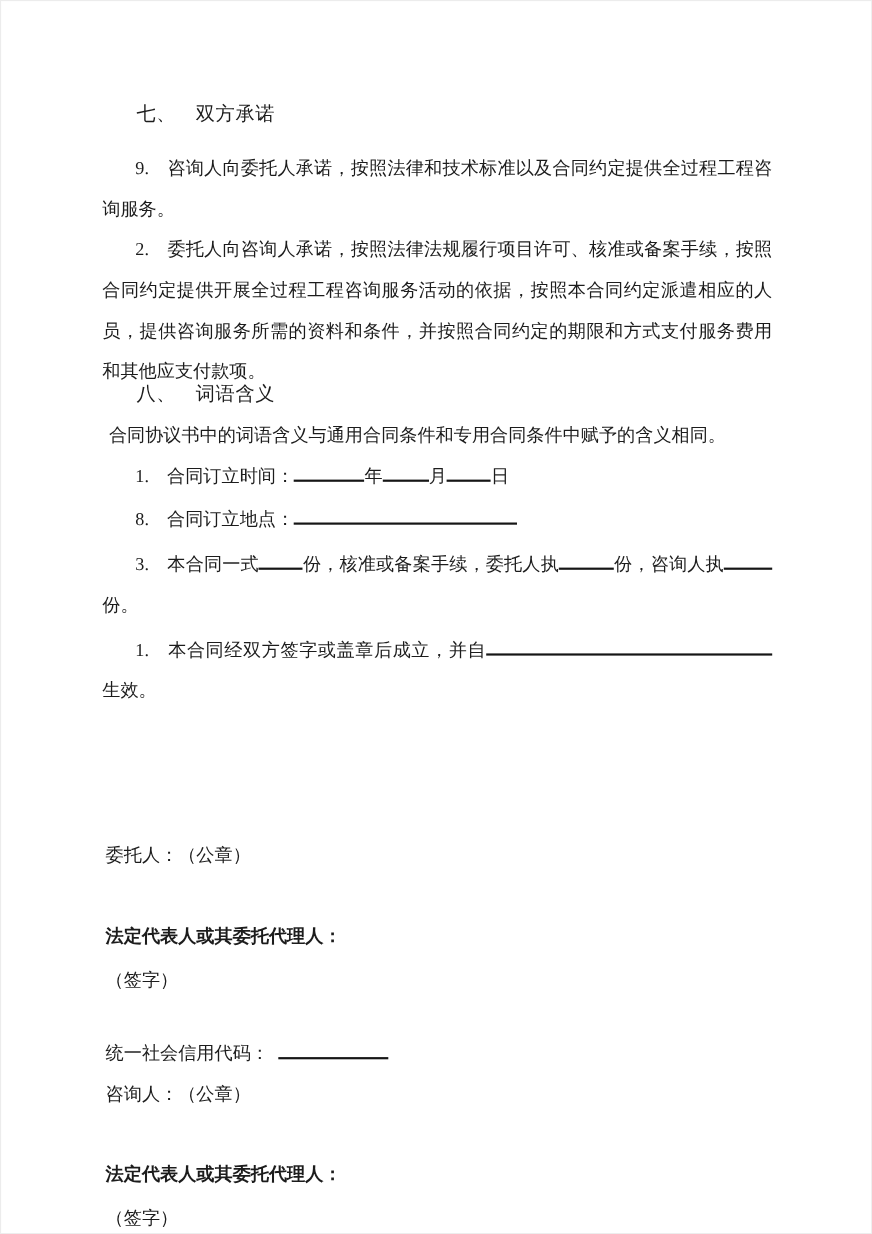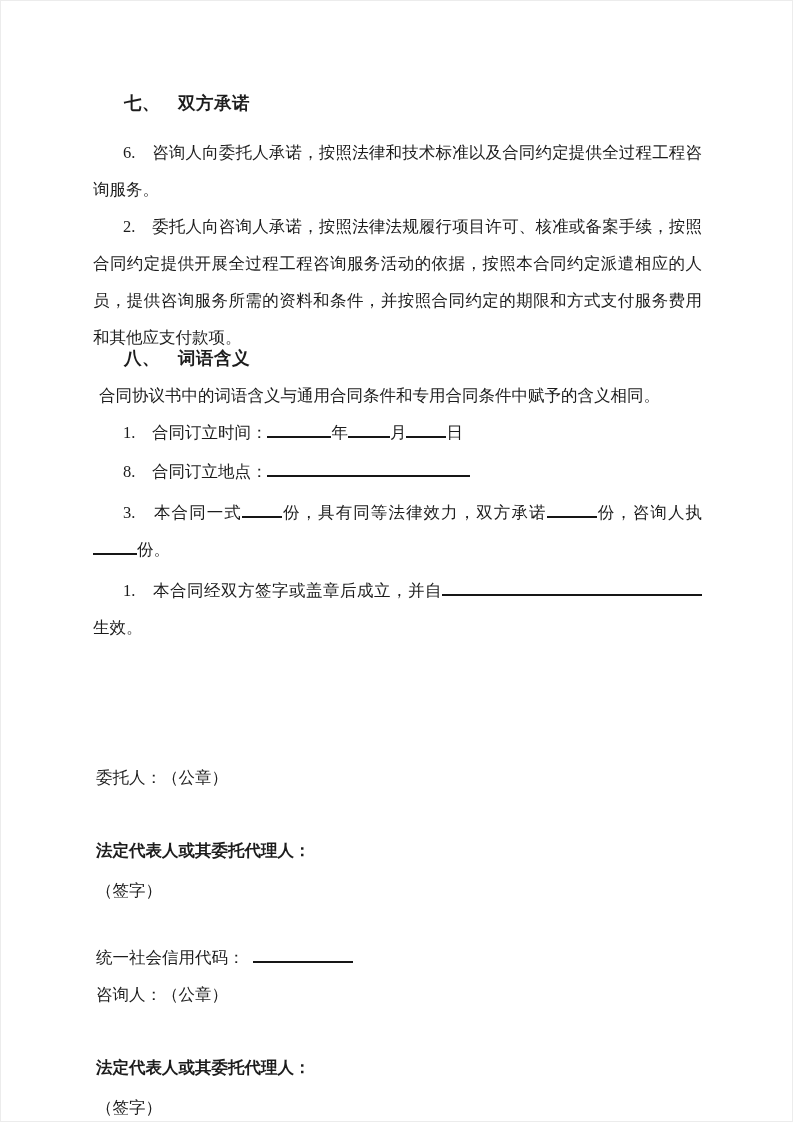--- a/index.html
+++ b/index.html
@@ -18,21 +18,21 @@
     color: #1c1c1c;
     overflow: hidden;
   }
   .content {
     box-sizing: border-box;
     padding: 84px 92px 0 92px;
     width: 793px;
   }
   .heading {
     font-size: 17.5px;
-    font-weight: bold;
+    font-weight: normal;
     line-height: 37px;
     padding-left: 31px;
     letter-spacing: 0.5px;
   }
   .heading .h-num { margin-right: 18px; }
   .para {
     font-size: 16.5px;
     line-height: 37px;
     text-align: justify;
     text-indent: 30px;
@@ -84,34 +84,34 @@
 </style>
 </head>
 <body>
 
 <div class="page">
   <div class="content">
 
     <div class="heading">
       <span class="h-num">七、</span><span>双方承诺</span>
     </div>
-    <p class="para mt12">6.　咨询人向委托人承诺，按照法律和技术标准以及合同约定提供全过程工程咨询服务。</p>
+    <p class="para mt12">9.　咨询人向委托人承诺，按照法律和技术标准以及合同约定提供全过程工程咨询服务。</p>
     <p class="para">2.　委托人向咨询人承诺，按照法律法规履行项目许可、核准或备案手续，按照合同约定提供开展全过程工程咨询服务活动的依据，按照本合同约定派遣相应的人员，提供咨询服务所需的资料和条件，并按照合同约定的期限和方式支付服务费用和其他应支付款项。</p>
 
     <div class="heading mtneg16">
       <span class="h-num">八、</span><span>词语含义</span>
     </div>
     <p class="para no-indent">合同协议书中的词语含义与通用合同条件和专用合同条件中赋予的含义相同。</p>
 
 
     <p class="para"><span>1.　合同订立时间：</span><span class="blank b-year"></span><span>年</span><span class="blank b-month"></span><span>月</span><span class="blank b-day"></span><span>日</span></p>
 
     <p class="para mt2"><span>8.　合同订立地点：</span><span class="blank b-place"></span></p>
 
-    <p class="para mt4"><span>3.　本合同一式</span><span class="blank b-count1"></span><span>份，具有同等法律效力，双方承诺</span><span class="blank b-count2"></span><span>份，咨询人执</span><span class="blank b-count3"></span><span>份。</span></p>
+    <p class="para mt4"><span>3.　本合同一式</span><span class="blank b-count1"></span><span>份，核准或备案手续，委托人执</span><span class="blank b-count2"></span><span>份，咨询人执</span><span class="blank b-count3"></span><span>份。</span></p>
 
     <p class="para mt4"><span>1.　本合同经双方签字或盖章后成立，并自</span><span class="blank b-effective"></span><span>生效。</span></p>
 
     <div class="sig-block">
       <div class="sig-col">
         <div class="sig-row party">委托人：（公章）</div>
         <div class="sig-row rep">法定代表人或其委托代理人：</div>
         <div class="sig-row sign">（签字）</div>
         <div class="sig-row credit"><span>统一社会信用代码：</span><span class="blank b-credit-l"></span></div>
       </div>

